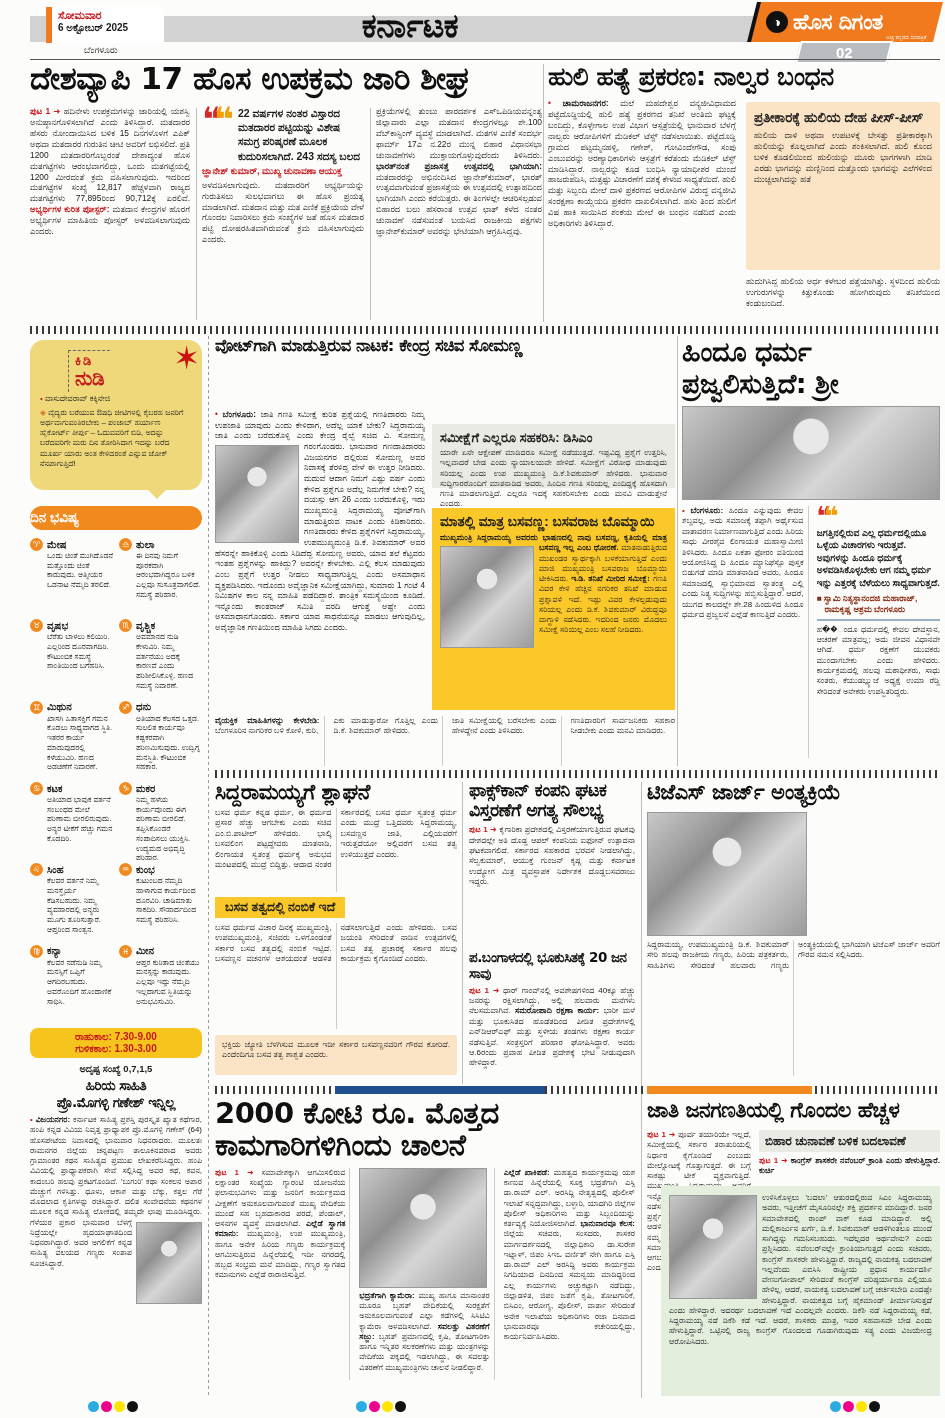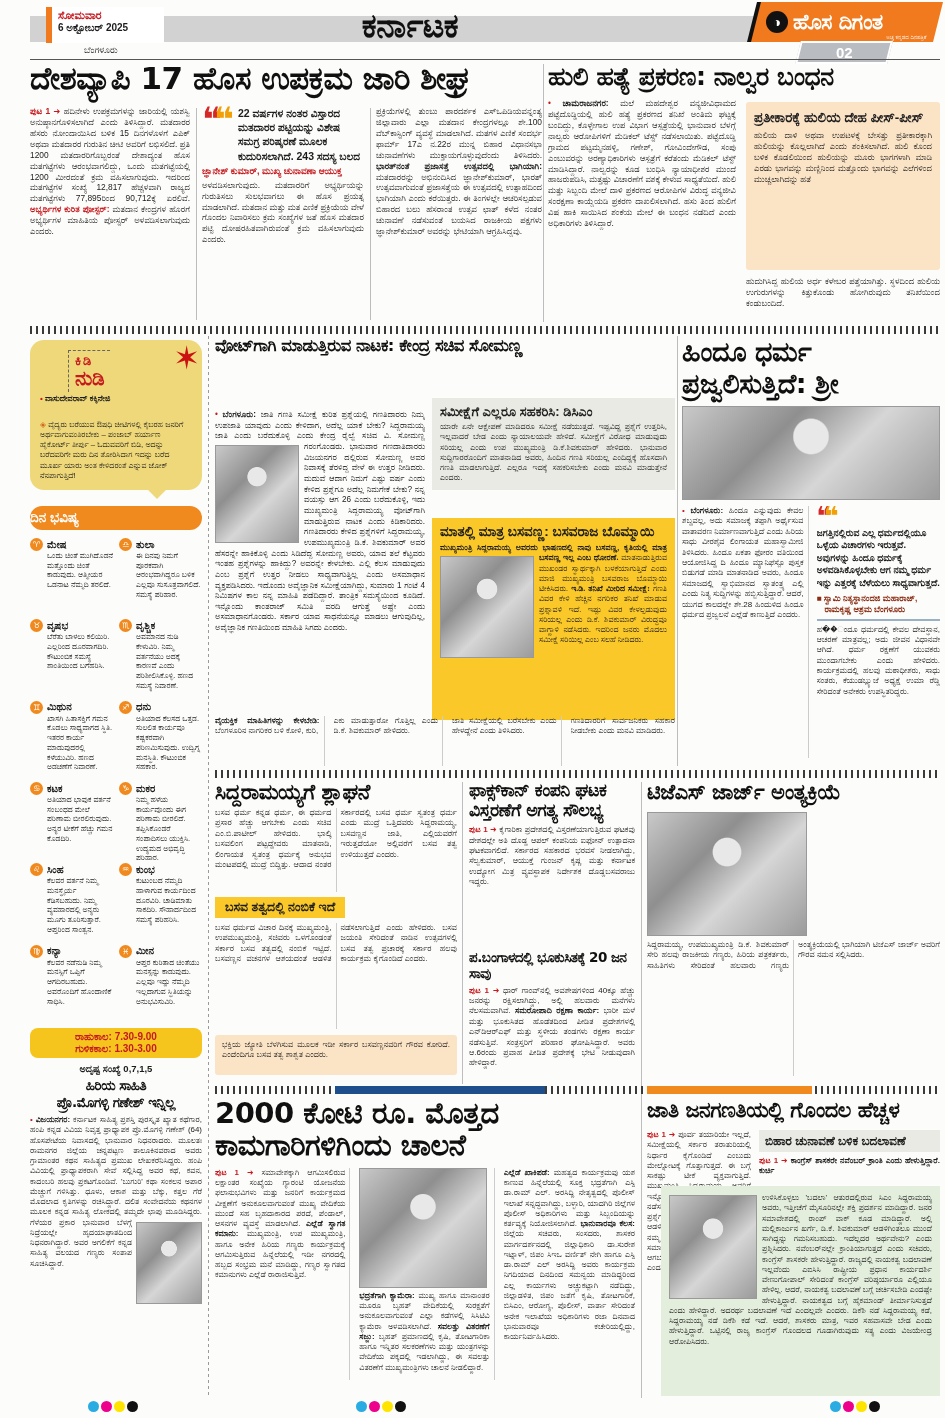--- a/index.html
+++ b/index.html
@@ -25,21 +25,21 @@
   .z-item{overflow:hidden;padding:2px 0;}
   .z-head{display:flex;align-items:center;gap:4px;font-weight:bold;font-size:10px;}
   .z-ic{width:13px;height:13px;border-radius:50%;background:#f08a1e;color:#fff;font-size:8px;
         display:inline-flex;align-items:center;justify-content:center;flex:0 0 13px;}
   .z-txt{font-size:7.6px;line-height:1.28;margin-left:17px;text-align:left;}
   .dot{width:11px;height:11px;border-radius:50%;display:inline-block;margin-right:2px;}
   .unskew{transform:skewX(14deg);}
   .peach{background:#fbe3c6;border-radius:3px;}
   .greybox{background:#e9eae3;}
   .greenbox{background:#e4eedd;}
-  .yellowbox{background:#fbc82a;margin-top:10px;}
+  .yellowbox{background:#fbc82a;}
   b{font-weight:bold;}
 </style>
 </head>
 <body>
 
 <div id="page">
 
   <div class="abs" style="left:0;top:0;width:945px;height:60px;">
     <div class="abs" style="left:30px;top:16px;width:724px;height:26px;background:#d2d2d2;"></div>
     <div class="abs" style="left:46px;top:7px;width:106px;height:36px;background:#fff;border-left:6px solid #f07a1d;padding-left:6px;">
@@ -104,21 +104,21 @@
 
   <div class="abs hatch" style="left:30px;top:326px;width:910px;"></div>
 
   <div class="abs" style="left:30px;top:340px;width:172px;height:1060px;">
     <div style="position:relative;background:#eed879;border-radius:14px;padding:10px 10px 8px;height:150px;box-sizing:border-box;">
       <span style="position:absolute;right:2px;top:2px;color:#cc1111;font-size:32px;line-height:1;">✶</span>
       <div style="border:1px dashed #666;border-right:none;border-bottom:none;display:inline-block;padding:2px 6px;margin-left:28px;">
         <div class="red hl" style="font-size:13px;letter-spacing:2px;">ಕಿಡಿ</div>
         <div class="red hl" style="font-size:20px;margin-top:-3px;">ನುಡಿ</div>
       </div>
-      <div style="font-size:8px;font-weight:bold;margin:2px 0 16px;">
+      <div style="font-size:8px;font-weight:normal;margin:2px 0 4px;">
         <span class="red">•</span> <span>ವಾಸುದೇವರಾವ್ ಕಕ್ಕಿನೇಜಿ</span>
       </div>
       <div style="font-size:7.8px;line-height:1.3;">
         <span style="color:#d2691e;">◈</span>
         <span>ವೈದ್ಯರು ಬರೆಯುವ ಔಷಧಿ ಚೀಟಿಗಳಲ್ಲಿ ಕೈಬರಹ ಜನರಿಗೆ ಅರ್ಥವಾಗುವಂತಿರಬೇಕು – ಪಂಜಾಬ್ ಹರ್ಯಾಣ ಹೈಕೋರ್ಟ್ ತೀರ್ಪು – ಓದುವವರಿಗೆ ಬಿಡಿ, ಅದನ್ನು ಬರೆದವರಿಗೇ ಮರು ದಿನ ತೋರಿಸಿದಾಗ ಇದನ್ನು ಬರೆದ ಮೂರ್ಖ ಯಾರು ಅಂತ ಕೇಳಿದರಂತೆ ಎನ್ನುವ ಜೋಕ್ ನೆನಪಾಗುತ್ತಿದೆ!</span>
       </div>
     </div>
     <div style="width:14px;height:14px;background:#eed879;transform:rotate(45deg);margin:-8px 0 0 120px;"></div>
 
     <div style="margin-top:10px;background:#f08a1e;border-radius:12px;color:#fff;font-weight:bold;font-size:13.5px;padding:4px 0;">ದಿನ ಭವಿಷ್ಯ</div>
@@ -233,21 +233,21 @@
   <div class="abs" style="left:215px;top:336px;width:460px;height:432px;">
     <div class="hl" style="font-size:16.5px;">ವೋಟ್‌ಗಾಗಿ ಮಾಡುತ್ತಿರುವ ನಾಟಕ: ಕೇಂದ್ರ ಸಚಿವ ಸೋಮಣ್ಣ</div>
     <div class="abs body-txt" style="left:0;top:74px;width:210px;height:300px;font-size:8.2px;">
       <span class="red">•</span>
       <b>ಬೆಂಗಳೂರು:</b>
       <span>ಜಾತಿ ಗಣತಿ ಸಮೀಕ್ಷೆ ಕುರಿತ ಪ್ರಶ್ನೆಯಲ್ಲಿ ಗಣತಿದಾರರು ನಿಮ್ಮ ಉಪಜಾತಿ ಯಾವುದು ಎಂದು ಕೇಳಿದಾಗ, ಅದೆಲ್ಲ ಯಾಕೆ ಬೇಕು? ಸಿದ್ದರಾಮಯ್ಯ ಜಾತಿ ಎಂದು ಬರೆದುಕೊಳ್ಳಿ ಎಂದು ಕೇಂದ್ರ ರೈಲ್ವೆ ಸಚಿವ ವಿ. ಸೋಮಣ್ಣ ಗರಂಗೊಂಡರು.</span>
       <span class="photo" style="float:left;width:82px;height:96px;margin:3px 5px 2px 0;"></span>
       <span>ಭಾನುವಾರ ಗಣದಾತಿದಾರರು ವಿಜಯನಗರ ದಲ್ಲಿರುವ ಸೋಮಣ್ಣ ಅವರ ನಿವಾಸಕ್ಕೆ ತೆರಳಿದ್ದ ವೇಳೆ ಈ ಉತ್ತರ ನೀಡಿದರು. ಮದುವೆ ಆದಾಗ ನಿಮಗೆ ಎಷ್ಟು ವರ್ಷ ಎಂದು ಕೇಳಿದ ಪ್ರಶ್ನೆಗೂ ಅದೆಲ್ಲ ನಿಮಗೇಕೆ ಬೇಕು? ನನ್ನ ವಯಸ್ಸು ಆಗ 26 ಎಂದು ಬರೆದುಕೊಳ್ಳಿ, ಇದು ಮುಖ್ಯಮಂತ್ರಿ ಸಿದ್ದರಾಮಯ್ಯ ವೋಟ್‌ಗಾಗಿ ಮಾಡುತ್ತಿರುವ ನಾಟಕ ಎಂದು ಕಿಡಿಕಾರಿದರು.</span>
       <span>ಗಣತಿದಾರರು ಕೇಳಿದ ಪ್ರಶ್ನೆಗಳಿಗೆ ಸಿದ್ದರಾಮಯ್ಯ, ಉಪಮುಖ್ಯಮಂತ್ರಿ ಡಿ.ಕೆ. ಶಿವಕುಮಾರ್ ಅವರ ಹೆಸರನ್ನೇ ಹಾಕಿಕೊಳ್ಳಿ ಎಂದು ಸಿಡಿದೆದ್ದ ಸೋಮಣ್ಣ ಅವರು, ಯಾವ ತಲೆ ಕೆಟ್ಟವರು ಇಂತಹ ಪ್ರಶ್ನೆಗಳನ್ನು ಹಾಕಿದ್ದು? ಅವರನ್ನೇ ಕೇಳಬೇಕು. ಎಲ್ಲಿ ಕೆಲಸ ಮಾಡುವುದು ಎಂಬ ಪ್ರಶ್ನೆಗೆ ಉತ್ತರ ನೀಡಲು ಸಾಧ್ಯವಾಗುತ್ತಿಲ್ಲ ಎಂದು ಅಸಮಾಧಾನ ವ್ಯಕ್ತಪಡಿಸಿದರು. ಇದೊಂದು ಅವೈಜ್ಞಾನಿಕ ಸಮೀಕ್ಷೆಯಾಗಿದ್ದು, ಸುಮಾರು 1 ಗಂಟೆ 4 ನಿಮಿಷಗಳ ಕಾಲ ನನ್ನ ಮಾಹಿತಿ ಪಡೆದಿದ್ದಾರೆ. ತಾಂತ್ರಿಕ ಸಮಸ್ಯೆಯಿಂದ ಕೂಡಿದೆ. ಇನ್ನೊಂದು ಕಾಂತರಾಜ್ ಸಮಿತಿ ವರದಿ ಆಗುತ್ತೆ ಅಷ್ಟೇ ಎಂದು ಅಸಮಾಧಾನಗೊಂಡರು. ಸರ್ಕಾರ ಯಾವ ಸಾಧನೆಯನ್ನೂ ಮಾಡಲು ಆಗುವುದಿಲ್ಲ, ಅವೈಜ್ಞಾನಿಕ ಗಣತಿಯಿಂದ ಮಾಹಿತಿ ಸಿಗದು ಎಂದರು.</span>
     </div>
-    <div class="abs greybox" style="left:217px;top:62px;width:243px;height:92px;padding:6px 8px;box-sizing:border-box;">
+    <div class="abs greybox" style="left:217px;top:88px;width:243px;height:64px;padding:6px 8px;box-sizing:border-box;">
       <div class="box-title" style="font-size:13px;">ಸಮೀಕ್ಷೆಗೆ ಎಲ್ಲರೂ ಸಹಕರಿಸಿ: ಡಿಸಿಎಂ</div>
       <div class="body-txt" style="font-size:7.9px;height:60px;margin-top:2px;">ಯಾರೇ ಏನೇ ಆಕ್ಷೇಪಣೆ ಮಾಡಿದರೂ ಸಮೀಕ್ಷೆ ನಡೆಯುತ್ತದೆ. ಇಷ್ಟವಿದ್ದ ಪ್ರಶ್ನೆಗೆ ಉತ್ತರಿಸಿ, ಇಲ್ಲವಾದರೆ ಬೇಡ ಎಂದು ನ್ಯಾಯಾಲಯವೇ ಹೇಳಿದೆ. ಸಮೀಕ್ಷೆಗೆ ವಿರೋಧ ಮಾಡುವುದು ಸರಿಯಲ್ಲ ಎಂದು ಉಪ ಮುಖ್ಯಮಂತ್ರಿ ಡಿ.ಕೆ.ಶಿವಕುಮಾರ್ ಹೇಳಿದರು. ಭಾನುವಾರ ಸುದ್ದಿಗಾರರೊಂದಿಗೆ ಮಾತನಾಡಿದ ಅವರು, ಹಿಂದಿನ ಗಣತಿ ಸರಿಯಲ್ಲ ಎಂದಿದ್ದಕ್ಕೆ ಹೊಸದಾಗಿ ಗಣತಿ ಮಾಡಲಾಗುತ್ತಿದೆ. ಎಲ್ಲರೂ ಇದಕ್ಕೆ ಸಹಕರಿಸಬೇಕು ಎಂದು ಮನವಿ ಮಾಡುತ್ತೇನೆ ಎಂದರು.</div>
     </div>
     <div class="abs yellowbox" style="left:217px;top:172px;width:243px;height:202px;padding:6px 8px;box-sizing:border-box;">
       <div class="box-title" style="font-size:13.5px;">ಮಾತಲ್ಲಿ ಮಾತ್ರ ಬಸವಣ್ಣ: ಬಸವರಾಜ ಬೊಮ್ಮಾಯಿ</div>
       <div class="body-txt" style="font-size:7.9px;height:168px;margin-top:3px;font-family:Liberation Serif, serif;">
         <b>ಮುಖ್ಯಮಂತ್ರಿ ಸಿದ್ದರಾಮಯ್ಯ ಅವರದು ಭಾಷಣದಲ್ಲಿ ನಾವು ಬಸವಣ್ಣ, ಕೃತಿಯಲ್ಲಿ ಮಾತ್ರ ಬಸವಣ್ಣ ಇಲ್ಲ ಎಂಬ ಧೋರಣೆ.</b>
         <span class="photo" style="float:left;width:92px;height:100px;margin:3px 5px 2px 0;"></span>
         <span>ಮಾತನಾಡುತ್ತಿರುವ ಮುಖಂಡರ ಸ್ವಾರ್ಥಕ್ಕಾಗಿ ಬಳಕೆಯಾಗುತ್ತಿದೆ ಎಂದು ಮಾಜಿ ಮುಖ್ಯಮಂತ್ರಿ ಬಸವರಾಜ ಬೊಮ್ಮಾಯಿ ಟೀಕಿಸಿದರು.</span>
         <b>ಇ.ಡಿ. ತನಿಖೆ ಮೀರಿದ ಸಮೀಕ್ಷೆ:</b>

